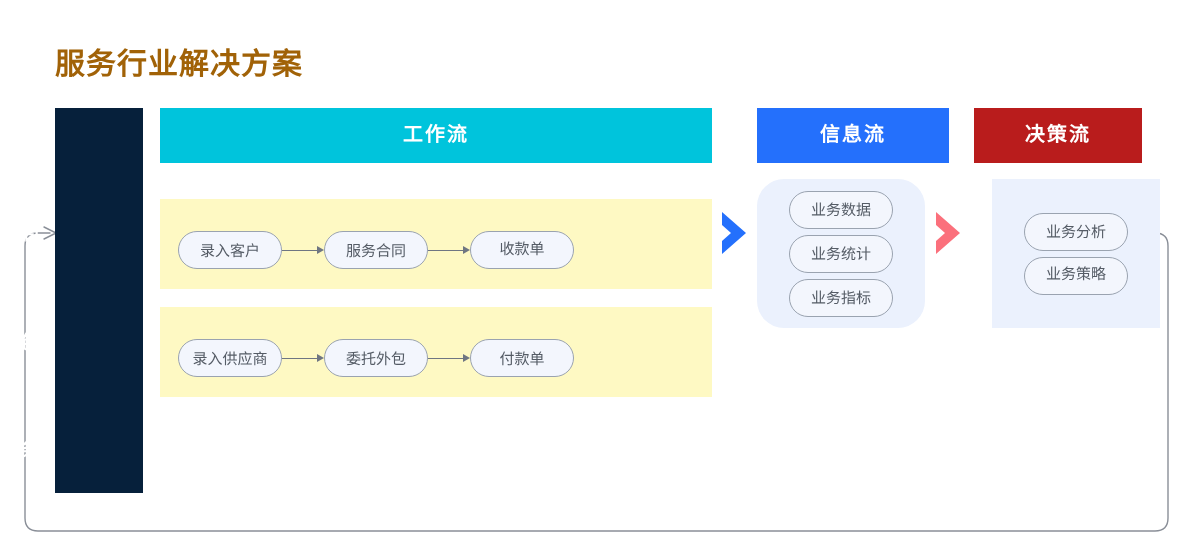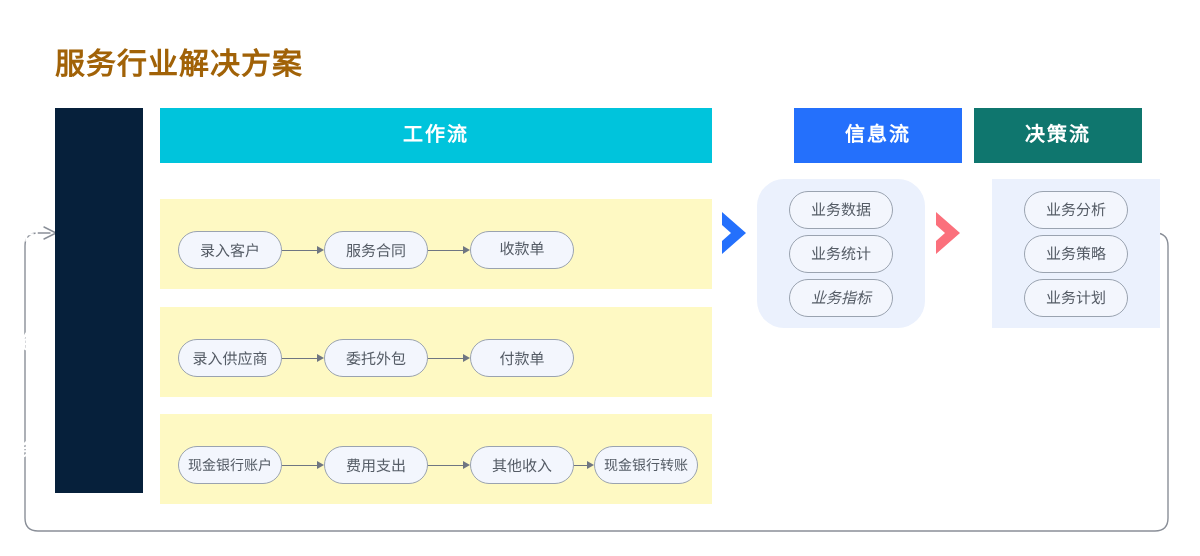--- a/index.html
+++ b/index.html
@@ -77,23 +77,23 @@
     font-weight: bold;
     letter-spacing: 2px;
     font-family: Liberation Mono, monospace;
   }
   #header-workflow {
     left: 160px;
     top: 108px;
     width: 552px;
   }
   #header-infoflow {
-    left: 794px;
-    top: 108px;
-    width: 168px;
+    left: 757px;
+    top: 108px;
+    width: 192px;
   }
   #header-decisionflow {
     left: 974px;
     top: 108px;
     width: 168px;
   }
 
   
   .row-panel {
     position: absolute;
@@ -199,21 +199,21 @@
     <path d="M 44 227 L 56 233 L 44 239" fill="none" stroke="#8a8f98" stroke-width="1.4" stroke-linecap="round" stroke-linejoin="round"></path>
   </svg>
 
   <div id="stage-sidebar"></div>
   <div class="stage-label s0">合同</div>
   <div class="stage-label s1">外包</div>
   <div class="stage-label s2">财务</div>
 
   <div id="header-workflow" class="col-header" style="background:#00c4dc">工作流</div>
   <div id="header-infoflow" class="col-header" style="background:#2470fc">信息流</div>
-  <div id="header-decisionflow" class="col-header" style="background:#0f766e">决策流</div>
+  <div id="header-decisionflow" class="col-header" style="background:#b91c1c">决策流</div>
 
   <div class="row-panel r0">
     <div class="node-row">
       <div class="pill w-sm" style="width: 104px;">录入客户</div>
       <div class="connector c-wide">
           <span class="line"></span>
           <span class="head"></span>
         </div>
       <div class="pill w-sm" style="width: 104px;">服务合同</div>
       <div class="connector c-wide">
@@ -233,54 +233,33 @@
         </div>
       <div class="pill w-sm" style="width: 104px;">委托外包</div>
       <div class="connector c-wide">
           <span class="line"></span>
           <span class="head"></span>
         </div>
       <div class="pill w-sm" style="width: 104px;">付款单</div>
     </div>
   </div>
 
-  <div class="row-panel r2">
-    <div class="node-row">
-      <div class="pill w-md" style="width: 104px; font-size: 14px;">现金银行账户</div>
-      <div class="connector c-wide">
-          <span class="line"></span>
-          <span class="head"></span>
-        </div>
-      <div class="pill w-sm" style="width: 104px;">费用支出</div>
-      <div class="connector c-wide">
-          <span class="line"></span>
-          <span class="head"></span>
-        </div>
-      <div class="pill w-sm" style="width: 104px;">其他收入</div>
-      <div class="connector c-narrow">
-          <span class="line"></span>
-          <span class="head"></span>
-        </div>
-      <div class="pill w-md" style="width: 104px; font-size: 14px;">现金银行转账</div>
-    </div>
-  </div>
 
   <svg id="chevron-workflow-to-info" class="chevron" viewBox="0 0 36 50" xmlns="http://www.w3.org/2000/svg">
     <path d="M 4 4 L 28 25 L 4 46 L 4 33 L 13 25 L 4 17 Z" fill="#2470fc"></path>
   </svg>
 
   <div id="panel-infoflow" class="side-panel">
     <div class="pill" style="width: 104px;">业务数据</div>
     <div class="pill" style="width: 104px;">业务统计</div>
-    <div class="pill" style="width: 104px; font-style: italic;">业务指标</div>
+    <div class="pill" style="width: 104px;">业务指标</div>
   </div>
 
   <svg id="chevron-info-to-decision" class="chevron" viewBox="0 0 36 50" xmlns="http://www.w3.org/2000/svg">
     <path d="M 4 4 L 28 25 L 4 46 L 4 33 L 13 25 L 4 17 Z" fill="#fb707c"></path>
   </svg>
 
   <div id="panel-decisionflow" class="side-panel">
     <div class="pill" style="width: 104px;">业务分析</div>
-    <div class="pill" style="width: 104px;">业务策略</div>
-    <div class="pill" style="width: 104px;">业务计划</div>
+    <div class="pill" style="width: 104px; font-family: Liberation Mono, monospace;">业务策略</div>
   </div>
 
 </div>
 
 </body></html>

